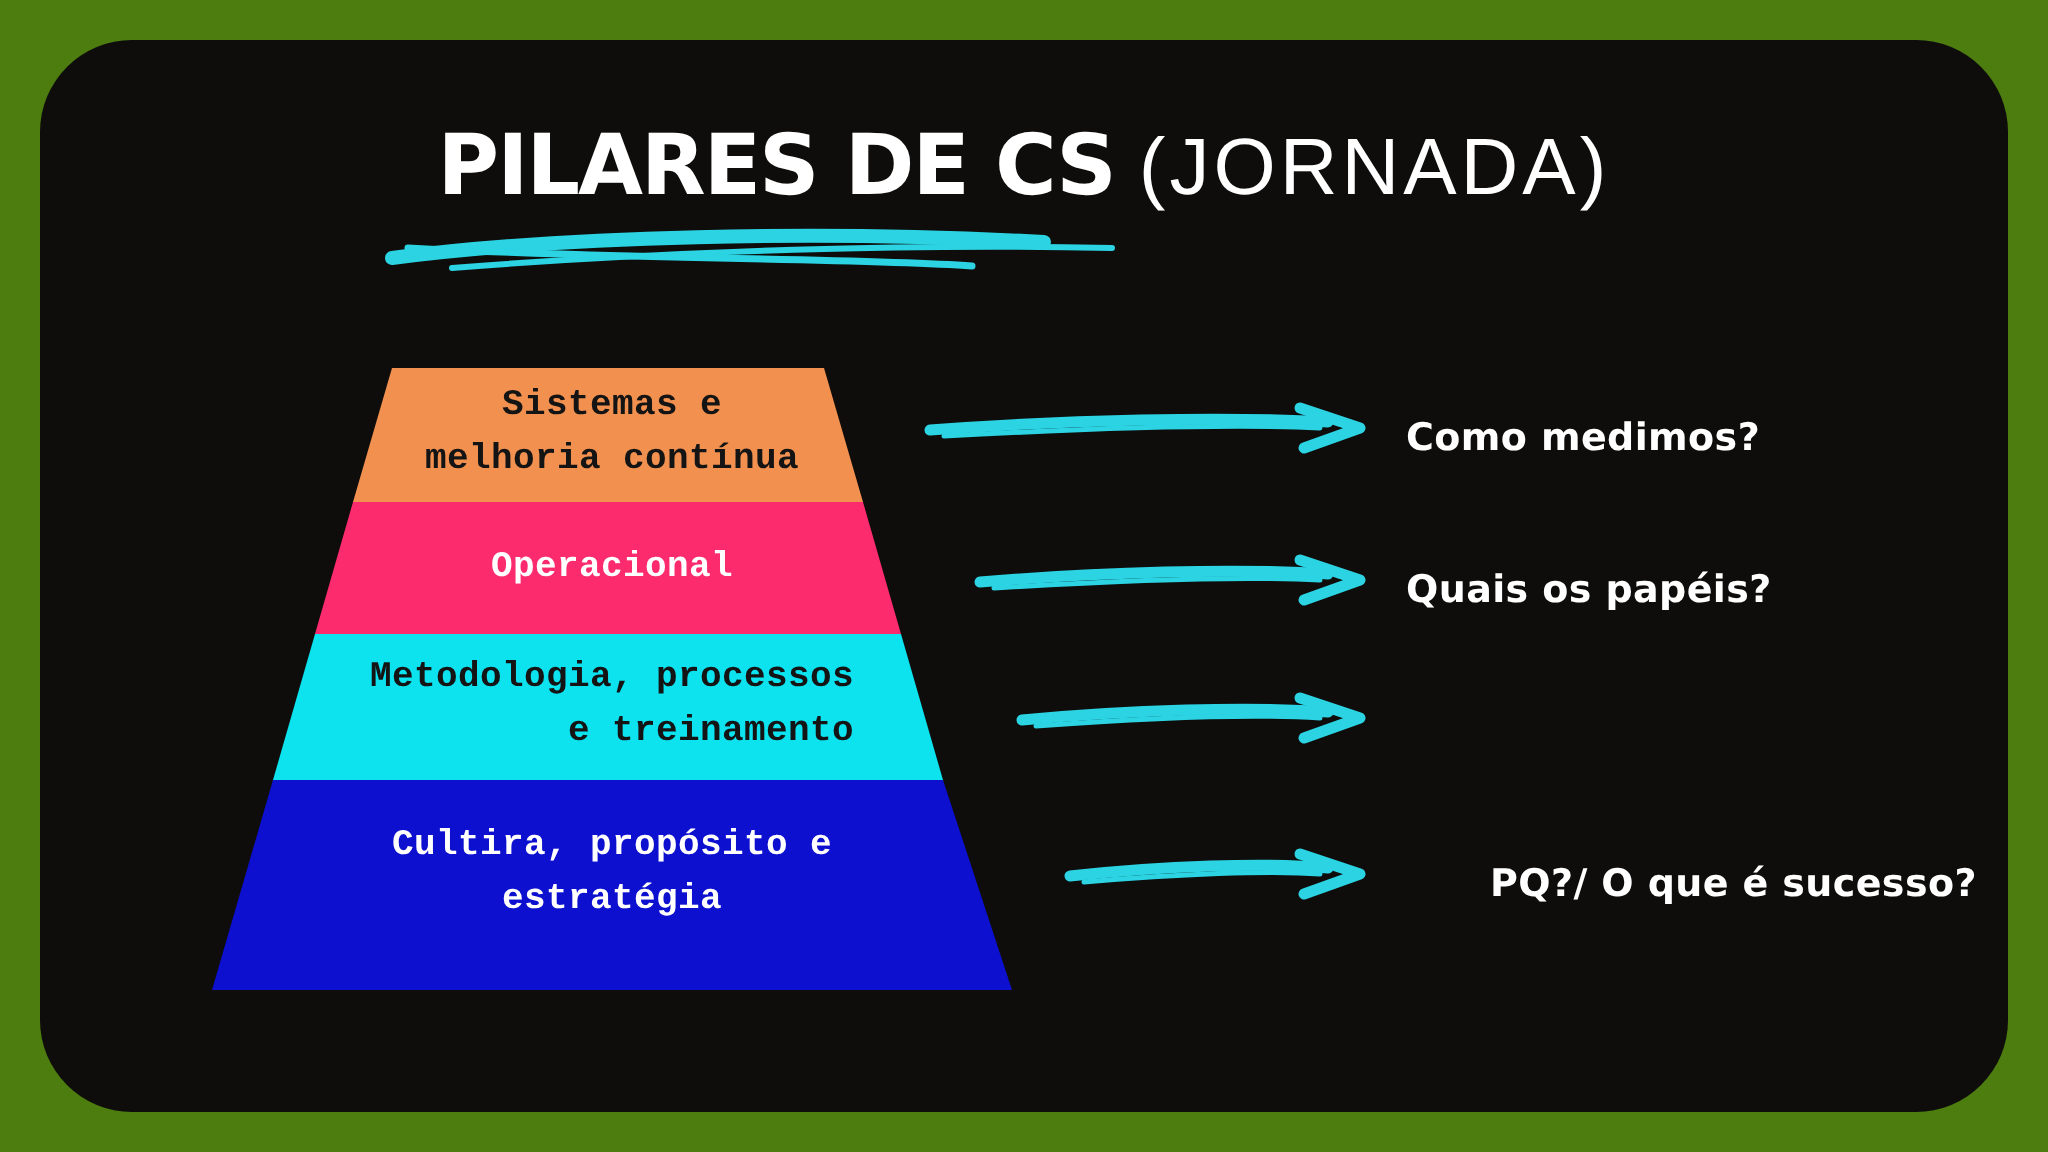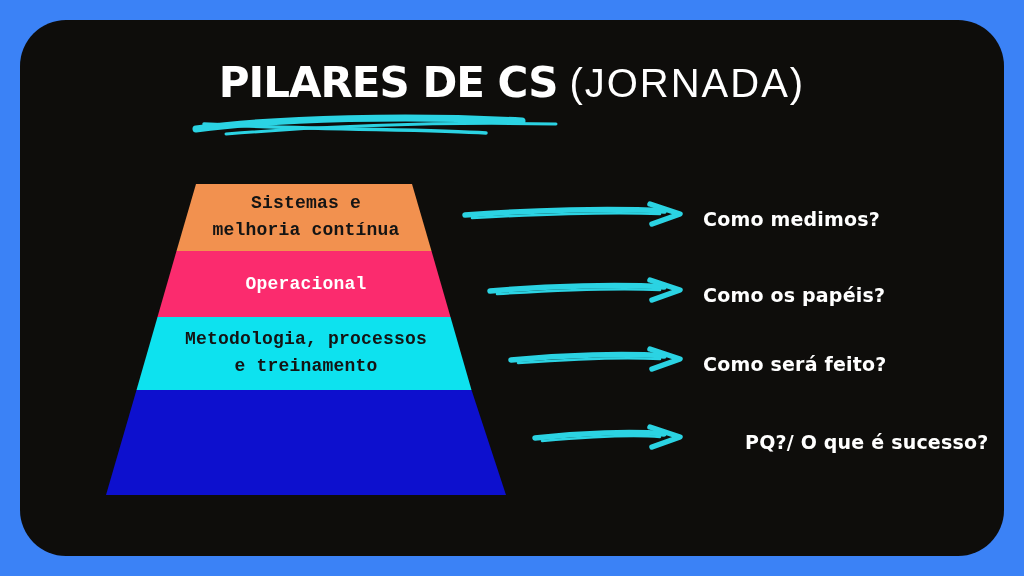--- a/index.html
+++ b/index.html
@@ -38,42 +38,42 @@
   .layer-label {
     position: absolute;
     display: flex; align-items: center; justify-content: center;
     text-align: center; white-space: pre-line;
     font-family: Liberation Mono, monospace;
     font-weight: 700; font-size: 18px; line-height: 27px;
     letter-spacing: 0.2px;
   }
   .ll-1 { left: 156px; top: 188px; width: 300px; height: 58px; }
   .ll-2 { left: 176px; top: 270px; width: 260px; height: 28px; }
-  .ll-3 { left: 146px; top: 324px; width: 320px; height: 58px; }
+  .ll-3 { left: 146px; top: 324px; width: 320px; height: 58px; text-align: right; }
   .ll-4 { left: 136px; top: 408px; width: 340px; height: 58px; }
   
   .qrow {
     position: absolute; height: 44px;
     display: flex; align-items: center; white-space: nowrap;
   }
   .qrow svg { position: relative; top: -5px; flex: 0 0 auto; }
   .q-text {
     margin-left: 19px;
     font-family: "DejaVu Sans", sans-serif;
     font-weight: 700; font-size: 19px; letter-spacing: 0.2px;
   }
   .qr-1 { left: 462px; top: 197px; }
   .qr-2 { left: 487px; top: 273px; }
   .qr-3 { left: 508px; top: 342px; }
   .qr-4 { left: 532px; top: 420px; gap: 42px; }
 </style>
 </head>
 <body>
 
-<div class="stage" style="background-color: #3b82f6;">
+<div class="stage" style="background-color: #4d7c0f;">
   <div class="card" style="background-color: rgb(14, 13, 11);"></div>
 
   <div class="title-row">
     <span class="title-main" style="color: rgb(255, 255, 255);">PILARES DE CS</span>
     <span class="title-suffix" style="color: rgb(255, 255, 255);">(JORNADA)</span>
   </div>
 
   <svg class="underline-svg" width="372" height="30" viewBox="0 0 372 30">
     <g fill="none" stroke-linecap="round" stroke="#2bd3e3">
       <path d="M6,17 C90,6 220,3 332,9" stroke-width="7"></path>
@@ -87,52 +87,53 @@
     <polygon points="96.5,71 351.5,71 370.5,137 77.5,137" fill="#fb2b6e"></polygon>
     <polygon points="77.5,137 370.5,137 391.5,210 56.5,210" fill="#0de2ef"></polygon>
     <polygon points="56.5,210 391.5,210 426,315 26,315" fill="#0d10ce"></polygon>
   </svg>
 
   <div class="layer-label ll-1" style="color: rgb(20, 20, 20);">Sistemas e
 melhoria contínua</div>
   <div class="layer-label ll-2" style="color: rgb(255, 255, 255);">Operacional</div>
   <div class="layer-label ll-3" style="color: rgb(20, 20, 20);">Metodologia, processos
 e treinamento</div>
+  <div class="layer-label ll-4" style="color: rgb(255, 255, 255);">Cultira, propósito e
+estratégia</div>
 
   <div class="qrow qr-1">
     <svg width="222" height="28" viewBox="0 0 222 28">
       <g fill="none" stroke-linecap="round" stroke-linejoin="round" stroke="#2bd3e3">
         <path d="M3,15 C70,10 150,8 202,11" stroke-width="5.5"></path>
         <path d="M10,18 C85,14 155,12 198,14" stroke-width="2.5"></path>
         <path d="M188,4 L218,14 L190,24" stroke-width="5.5"></path>
       </g>
     </svg>
     <span class="q-text" style="color: rgb(255, 255, 255);">Como medimos?</span>
   </div>
 
   <div class="qrow qr-2">
     <svg width="197" height="28" viewBox="0 0 197 28">
       <g fill="none" stroke-linecap="round" stroke-linejoin="round" stroke="#2bd3e3">
         <path d="M3,15 C62,10 132,8 177,11" stroke-width="5.5"></path>
         <path d="M10,18 C75,14 135,12 173,14" stroke-width="2.5"></path>
         <path d="M163,4 L193,14 L165,24" stroke-width="5.5"></path>
       </g>
     </svg>
-    <span class="q-text" style="color: rgb(255, 255, 255);">Como os papéis?</span>
+    <span class="q-text" style="color: rgb(255, 255, 255);">Quais os papéis?</span>
   </div>
 
   <div class="qrow qr-3">
     <svg width="176" height="28" viewBox="0 0 176 28">
       <g fill="none" stroke-linecap="round" stroke-linejoin="round" stroke="#2bd3e3">
         <path d="M3,15 C55,10 118,8 156,11" stroke-width="5.5"></path>
         <path d="M10,18 C65,14 120,12 152,14" stroke-width="2.5"></path>
         <path d="M142,4 L172,14 L144,24" stroke-width="5.5"></path>
       </g>
     </svg>
-    <span class="q-text" style="color: rgb(255, 255, 255);">Como será feito?</span>
   </div>
 
   <div class="qrow qr-4">
     <svg width="152" height="28" viewBox="0 0 152 28">
       <g fill="none" stroke-linecap="round" stroke-linejoin="round" stroke="#2bd3e3">
         <path d="M3,15 C48,10 102,8 132,11" stroke-width="5.5"></path>
         <path d="M10,18 C56,14 104,12 128,14" stroke-width="2.5"></path>
         <path d="M118,4 L148,14 L120,24" stroke-width="5.5"></path>
       </g>
     </svg>

